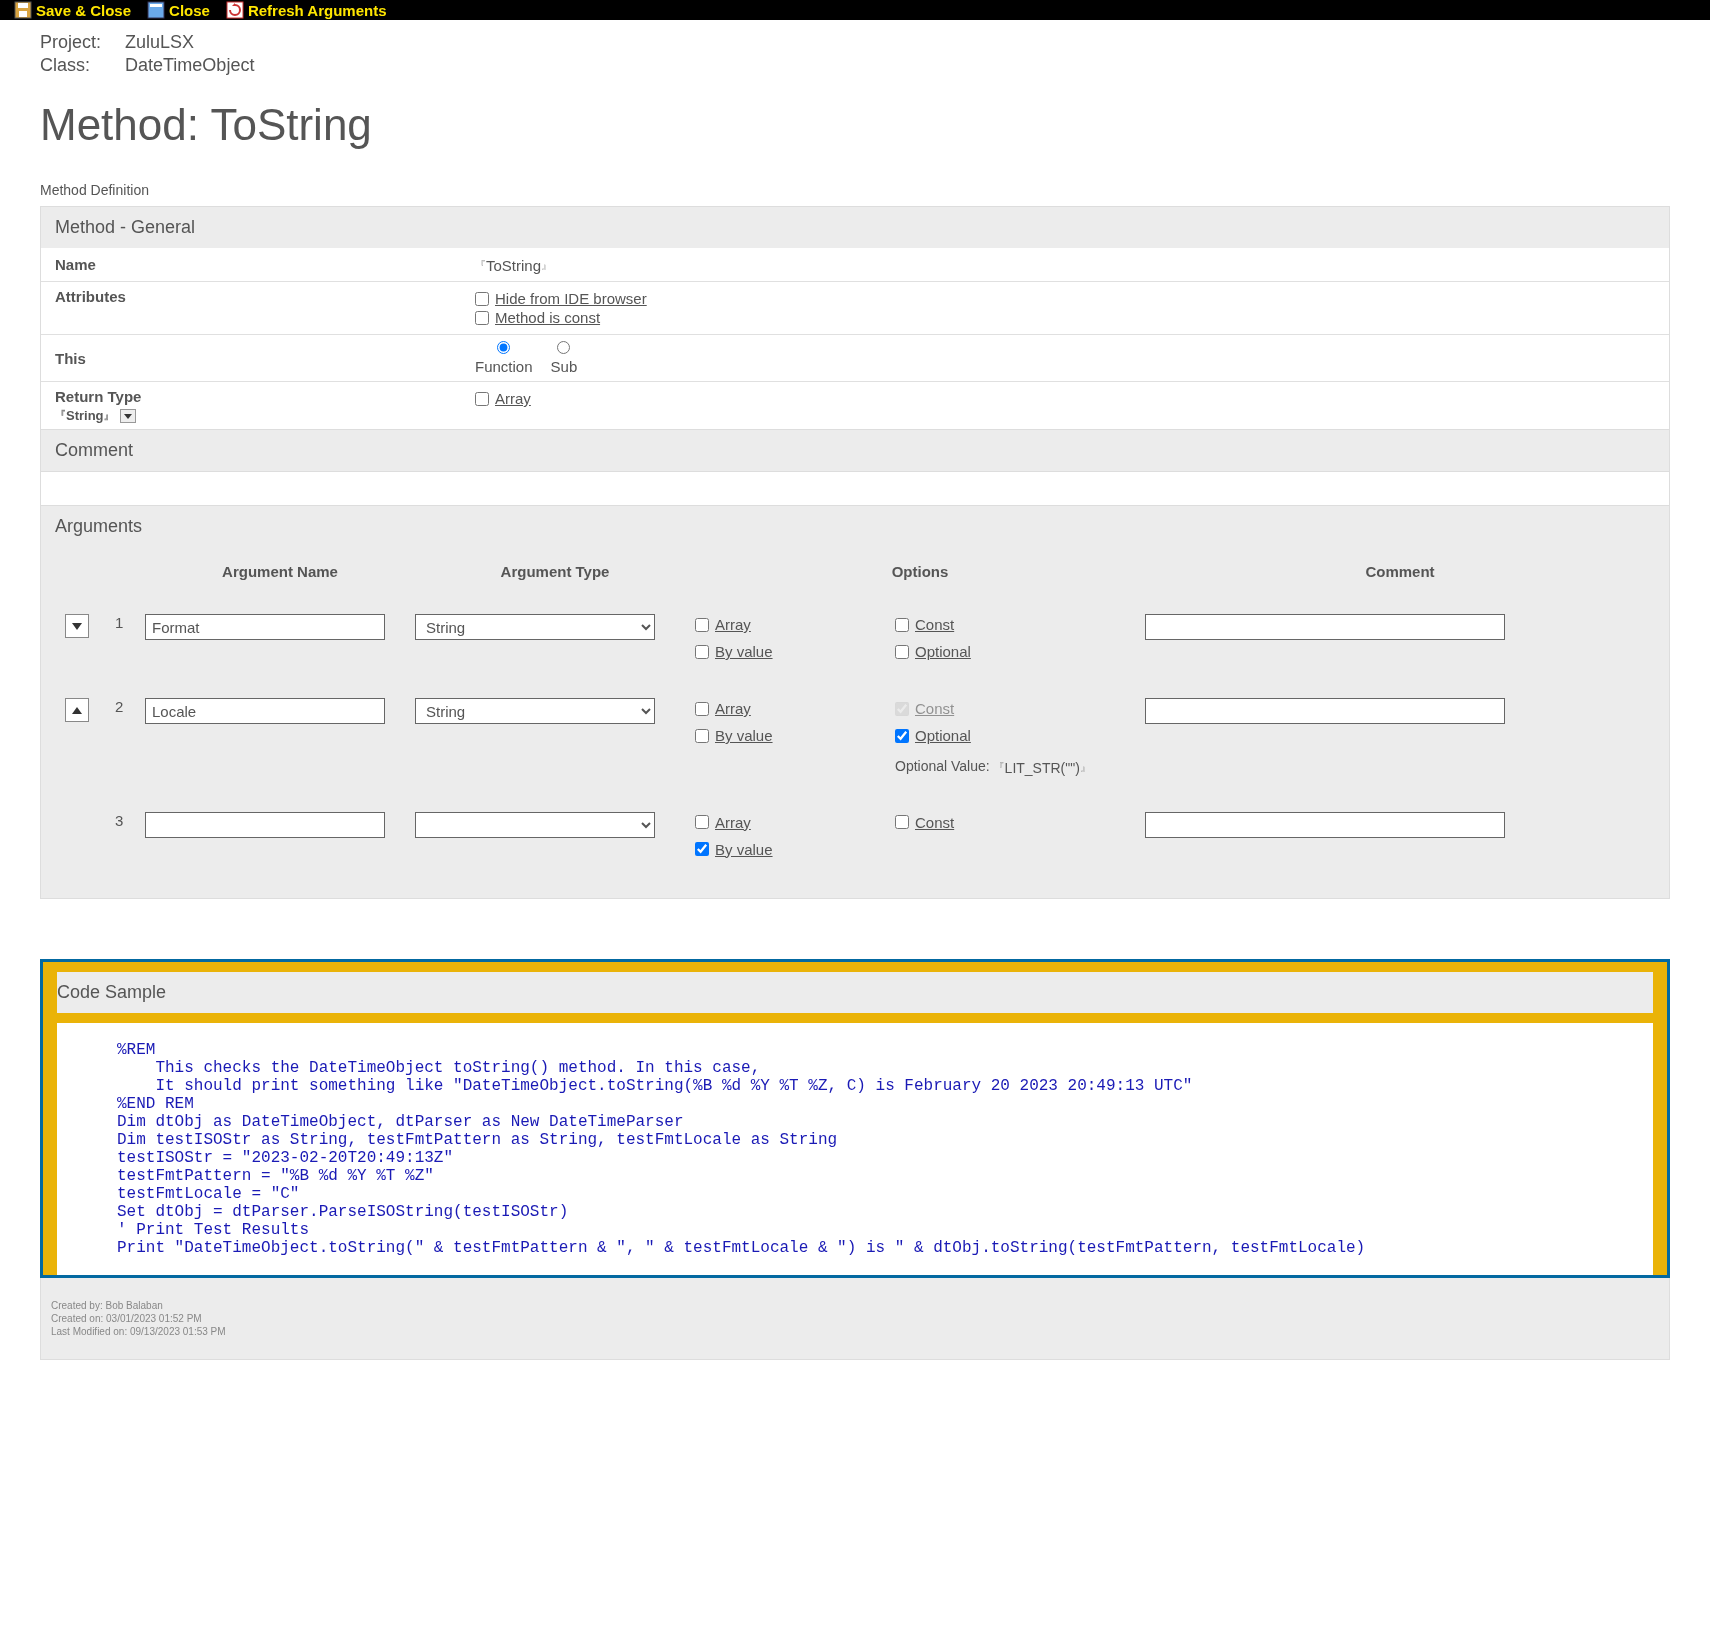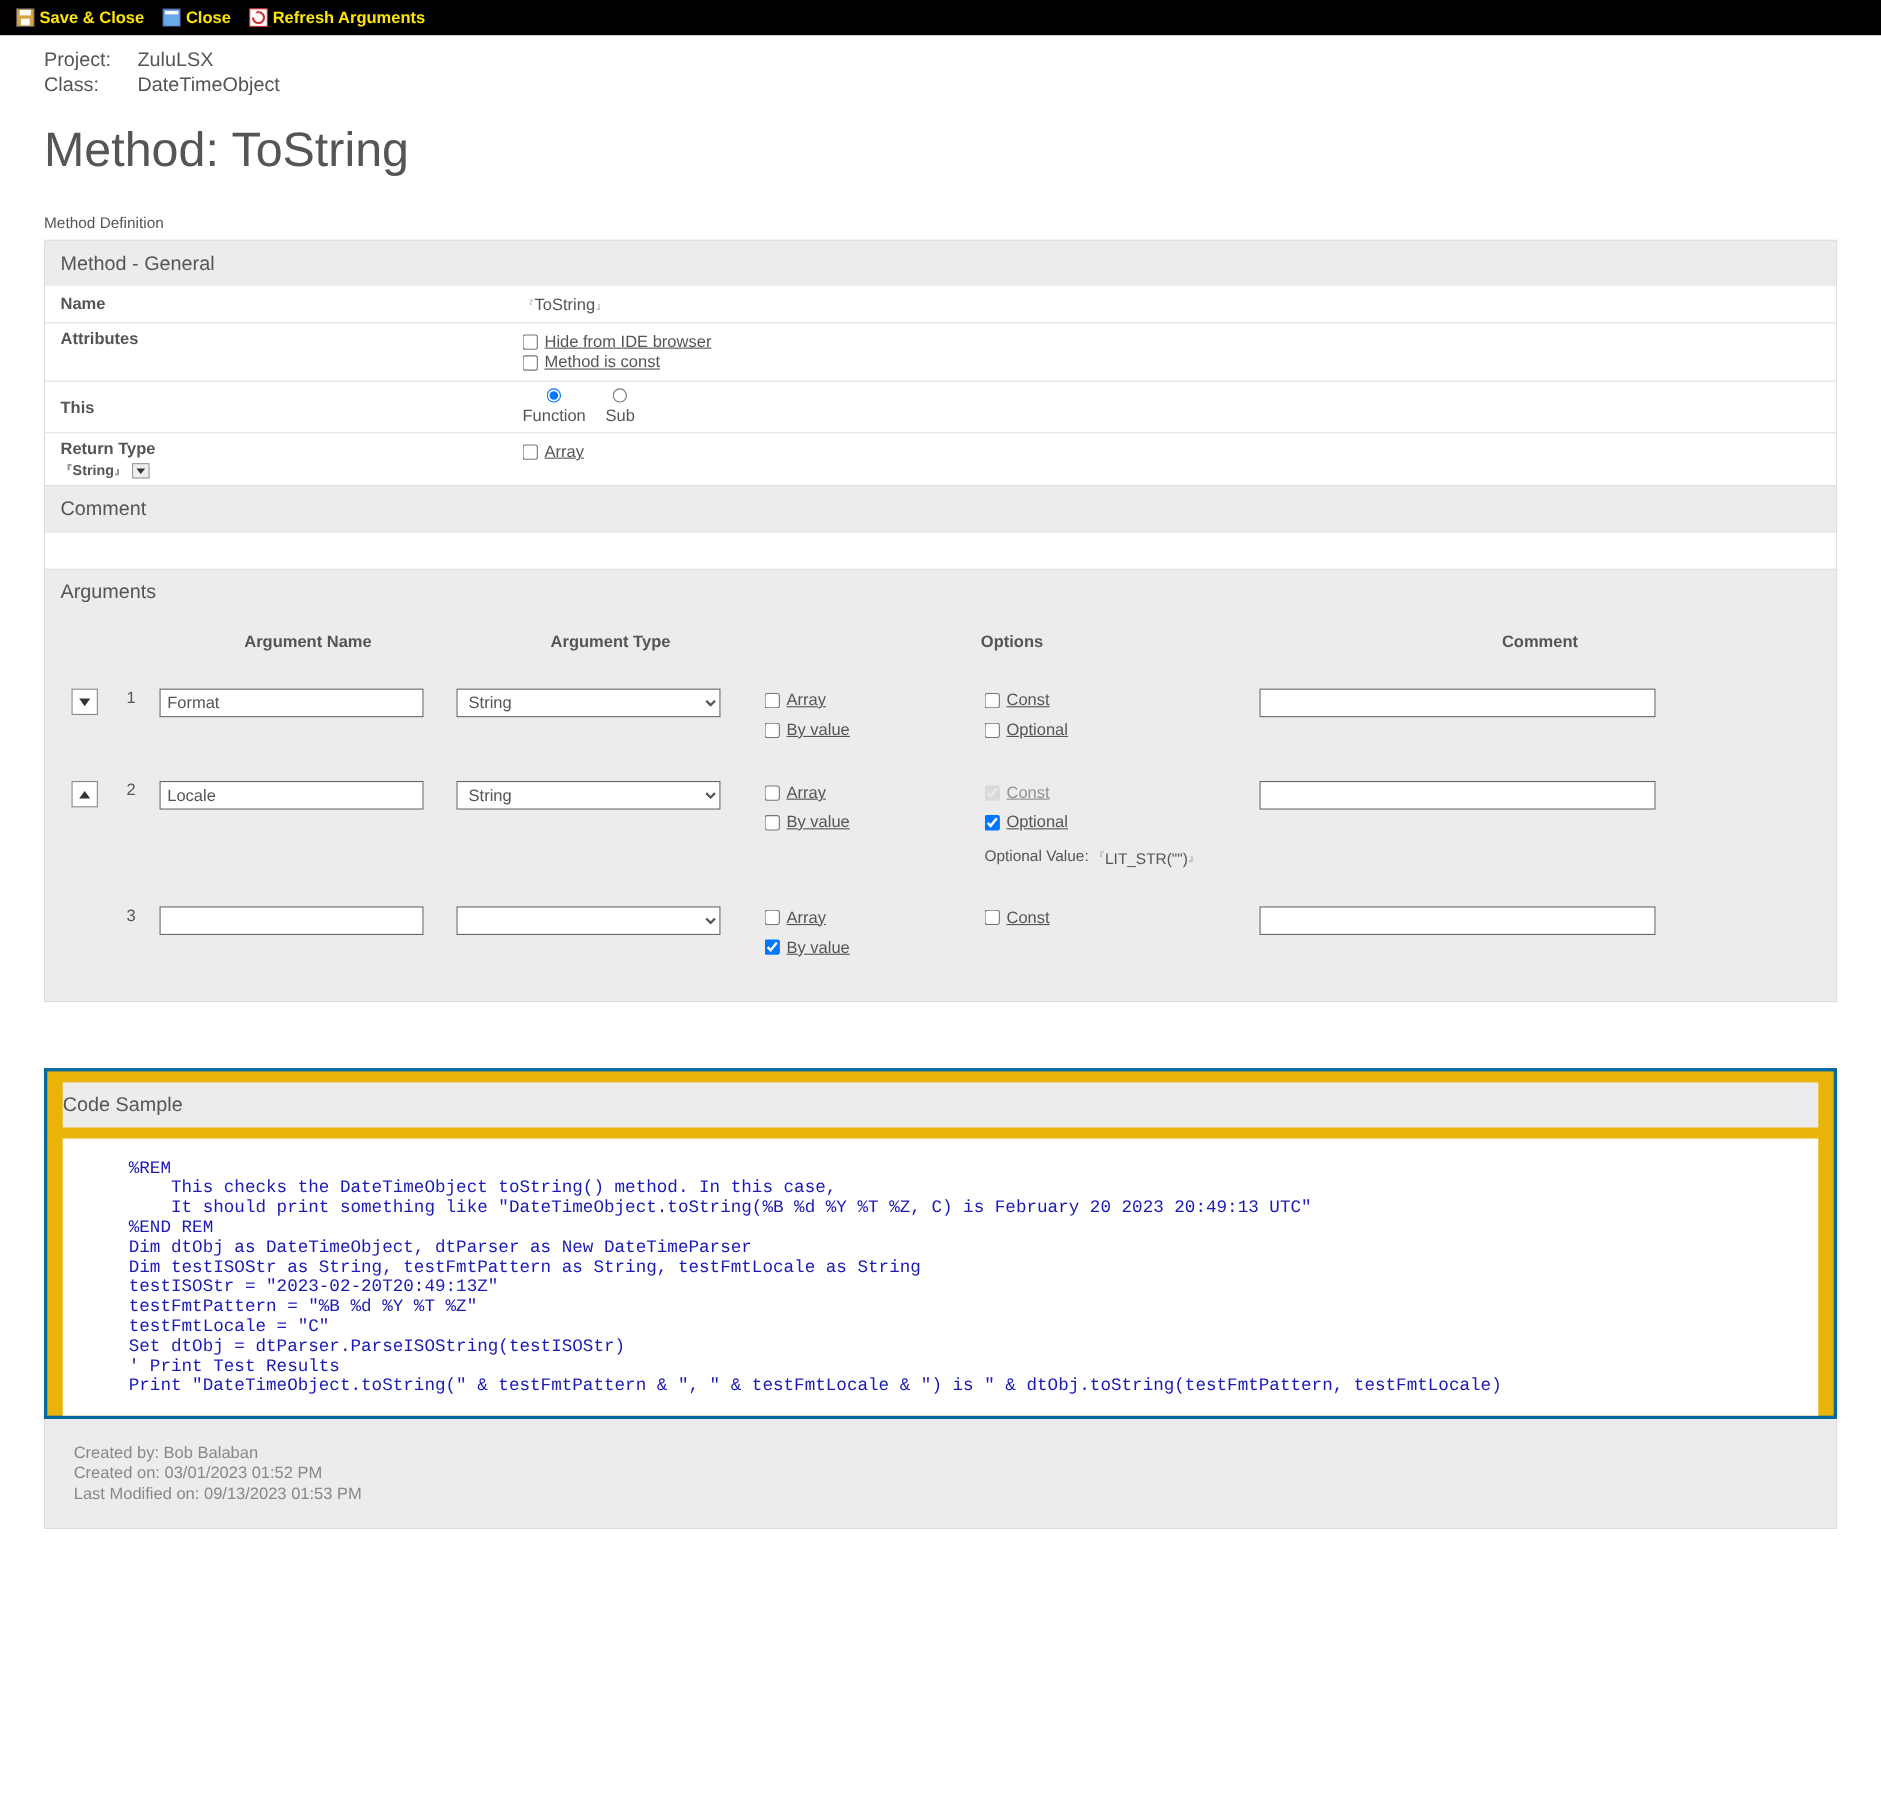--- a/index.html
+++ b/index.html
@@ -5,21 +5,21 @@
   * { box-sizing: border-box; margin: 0; padding: 0; }
   body {
     font-family: Arial, Helvetica, sans-serif;
     font-size: 14px;
     background: #fff;
     color: #333;
     width: 1710px;
   }
   .toolbar {
     background: #000;
-    height: 32px;
+    height: 20px;
     display: flex;
     align-items: center;
     padding: 0 8px;
     gap: 4px;
   }
   .toolbar-item {
     display: flex;
     align-items: center;
     gap: 4px;
     padding: 2px 6px;
@@ -251,23 +251,23 @@
     background:#fff;
     padding: 18px 20px 18px 60px;
     font-family: "Courier New", monospace;
     font-size: 16px;
     color: #1a1ab5;
     white-space: pre;
     overflow-x:auto;
     margin-top:10px;
   }
   .footer {
-    padding: 20px 26px;
+    padding: 20px 10px;
     color:#888;
-    font-size:15px;
+    font-size:10px;
     background:#ececec;
     border:1px solid #ddd;
     border-top:none;
   }
   .footer-line { margin:2px 0; }
   .footer-line .flabel { display:inline-block; }
   .disabled-check { opacity:0.6; }
 </style>
 </head>
 <body>

